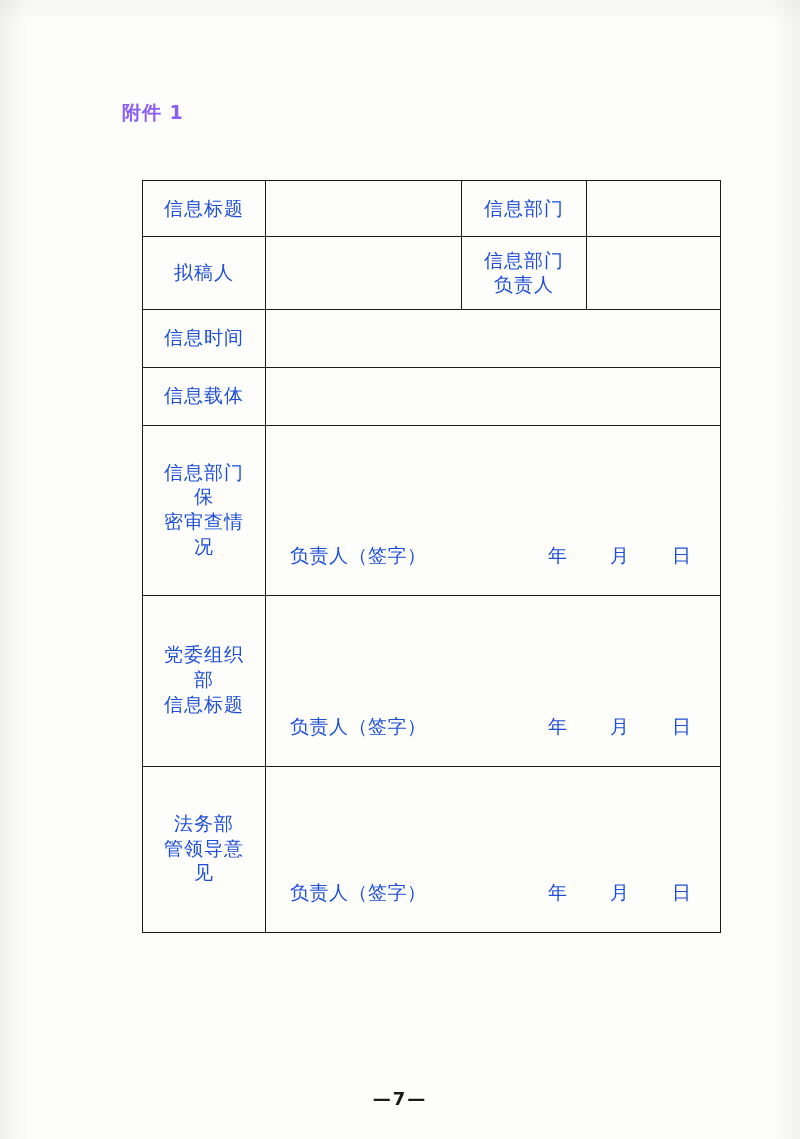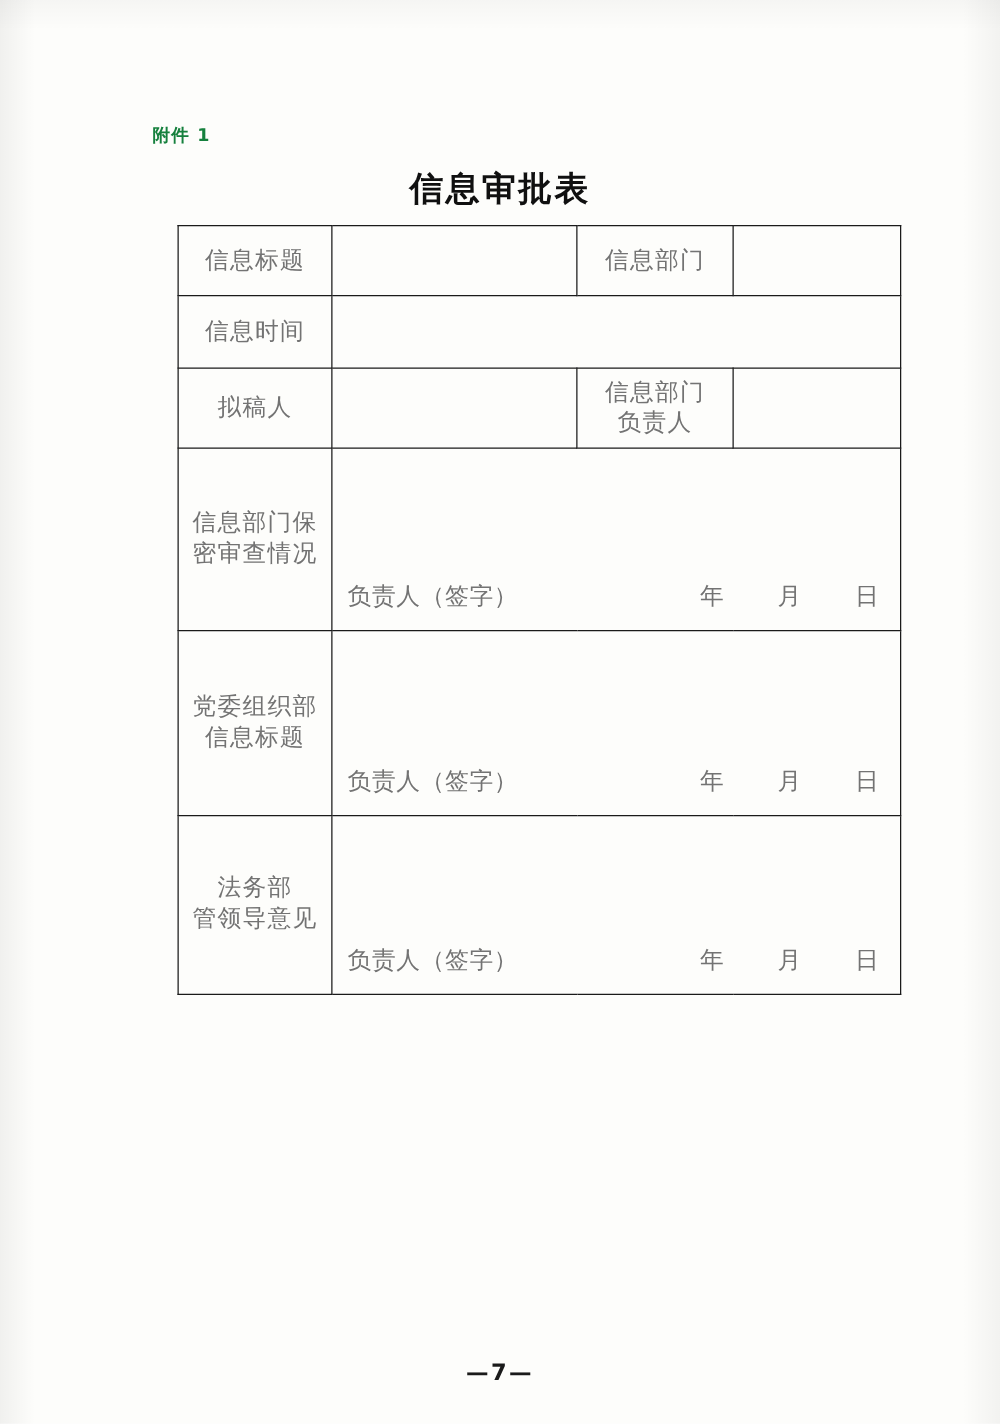--- a/index.html
+++ b/index.html
@@ -30,24 +30,24 @@
       linear-gradient(270deg, rgba(0,0,0,0.045) 0px, rgba(0,0,0,0.0) 30px),
       linear-gradient(180deg, rgba(0,0,0,0.03) 0px, rgba(0,0,0,0.0) 24px);
     pointer-events: none;
   }
 
   .attach-label {
     position: absolute;
     left: 122px;
     top: 100px;
     font-family: "DejaVu Sans", sans-serif;
-    font-size: 14px;
+    font-size: 19px;
     font-weight: 700;
     letter-spacing: 1px;
-    color: #15803d;
+    color: #8b5cf6;
   }
 
   .doc-title {
     position: absolute;
     left: 0;
     right: 0;
     top: 133px;
     text-align: center;
     font-family: "DejaVu Sans", sans-serif;
     font-size: 27px;
@@ -59,25 +59,25 @@
   table.form {
     position: absolute;
     left: 142px;
     top: 180px;
     width: 578px;
     border-collapse: collapse;
     table-layout: fixed;
   }
   table.form td {
     border: 1.6px solid #1a1a1a;
-    padding: 0;
+    padding: 12px;
     vertical-align: middle;
     font-size: 19px;
     letter-spacing: 1px;
-    color: #737373;
+    color: #1d4ed8;
   }
   .lbl {
     text-align: center;
     line-height: 1.25;
     padding: 4px 2px;
     white-space: pre-line;
   }
   .val {
     background: transparent;
   }
@@ -129,51 +129,54 @@
     letter-spacing: 2px;
   }
 </style>
 </head>
 <body>
 
 <div class="page">
 
   <div class="attach-label">附件 1</div>
 
-  <div class="doc-title">信息审批表</div>
 
   <table class="form">
     <colgroup>
       <col style="width:123px">
       <col style="width:196px">
       <col style="width:125px">
       <col style="width:134px">
     </colgroup>
     <tbody>
 
       <tr style="height:56px">
         <td class="lbl">信息标题</td>
         <td class="val"></td>
         <td class="lbl">信息部门</td>
         <td class="val"></td>
       </tr>
 
+      <tr style="height:64px">
+        <td class="lbl">拟稿人</td>
+        <td class="val"></td>
+        <td class="lbl">信息部门
+负责人</td>
+        <td class="val"></td>
+      </tr>
+
       <tr style="height:58px">
         <td class="lbl">信息时间</td>
         <td class="val" colspan="3"></td>
       </tr>
 
-      <tr style="height:64px">
-        <td class="lbl">拟稿人</td>
-        <td class="val"></td>
-        <td class="lbl">信息部门
-负责人</td>
-        <td class="val"></td>
-      </tr>
-
+      <tr style="height:58px">
+        <td class="lbl">信息载体</td>
+        <td class="val" colspan="3"></td>
+      </tr>
 
       <tr style="height:130px">
         <td class="tall-label">信息部门保
 密审查情况</td>
         <td colspan="3">
           <div class="sign-cell" style="height:145px">
             <div class="sign-row">
               <span class="sign-name">负责人（签字）</span>
               <span class="date-group">
                 <span>年</span>

